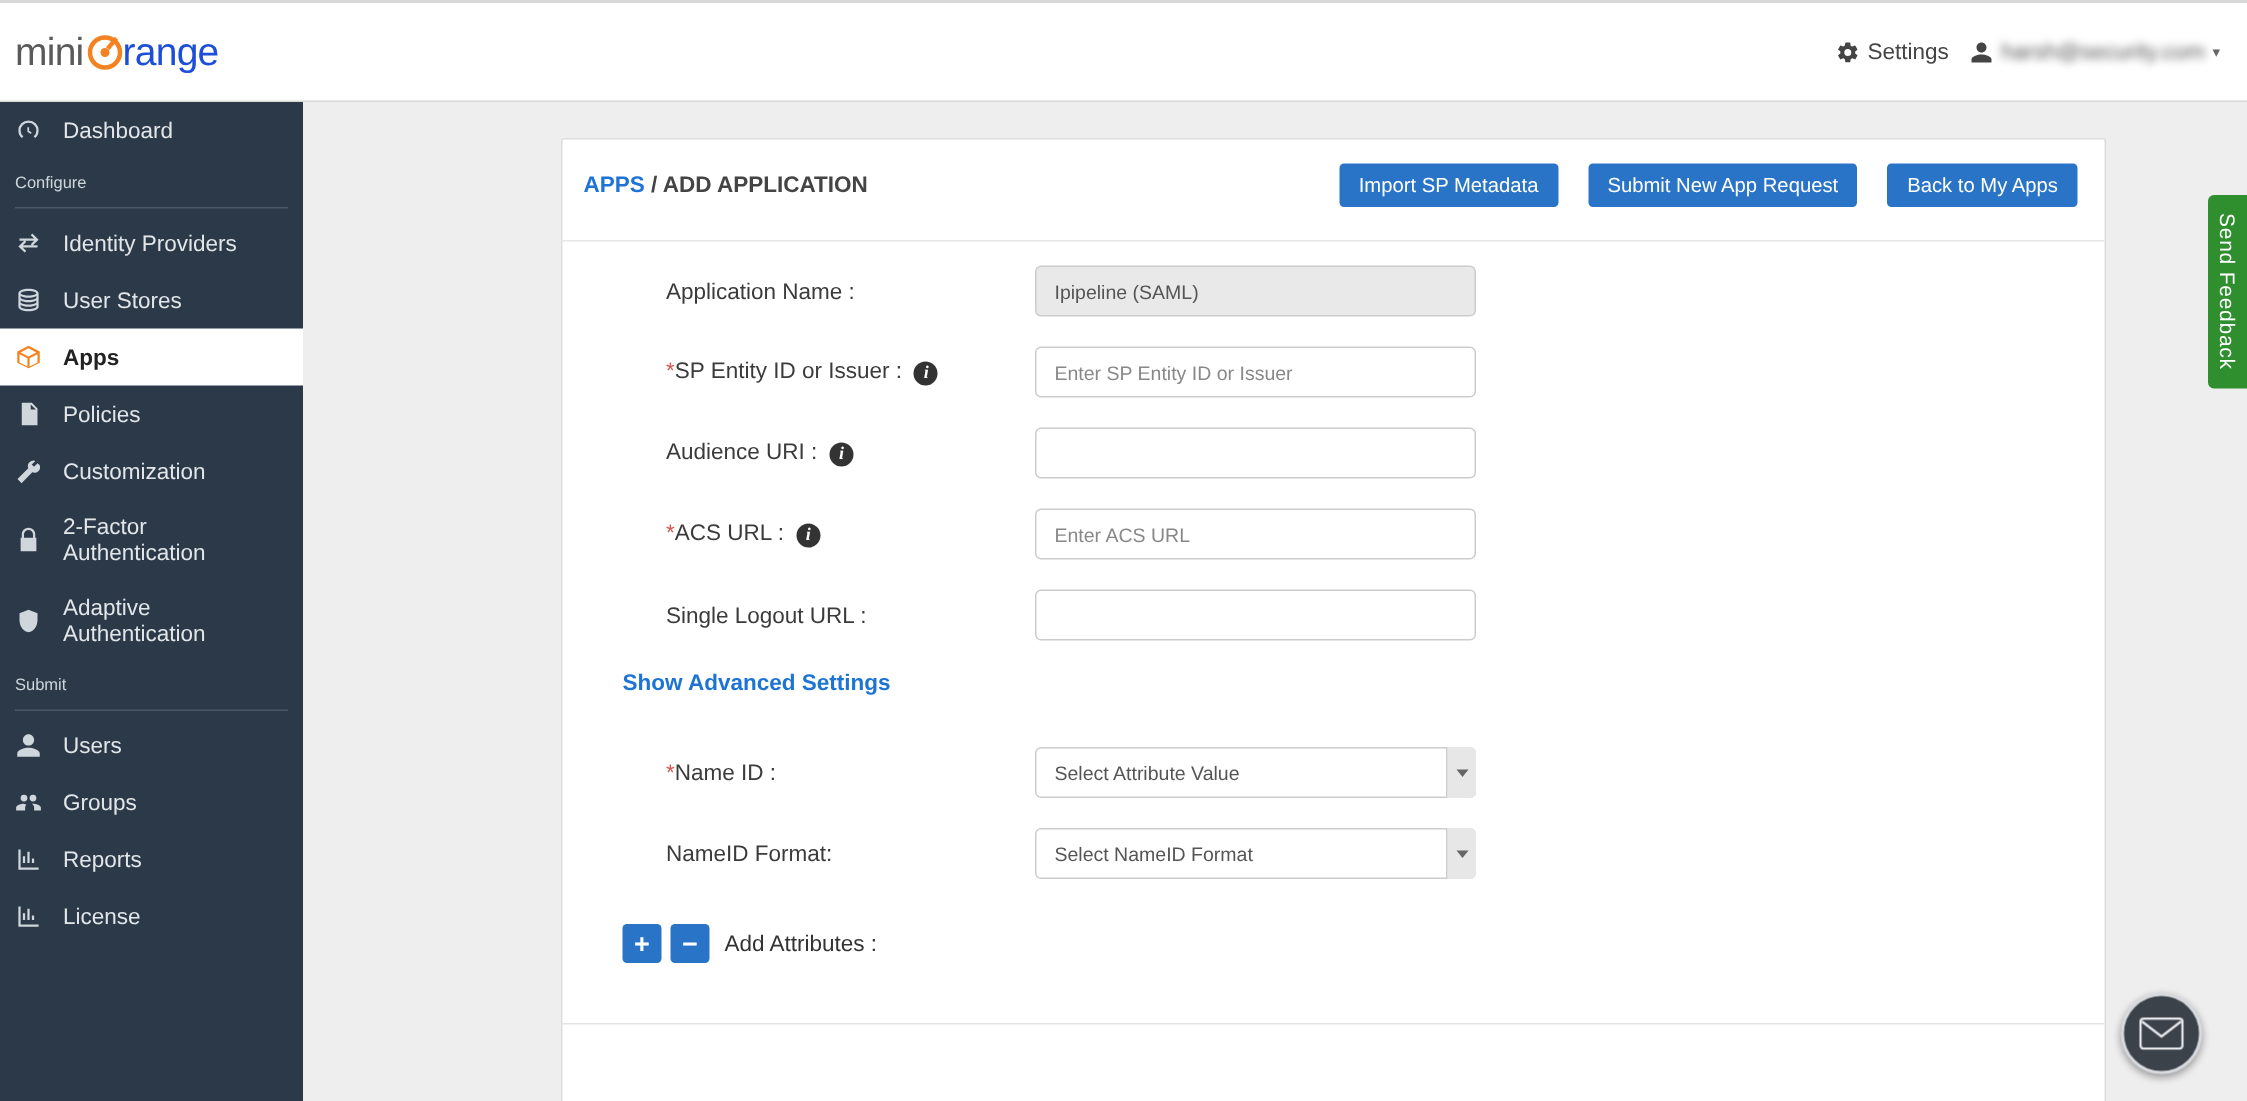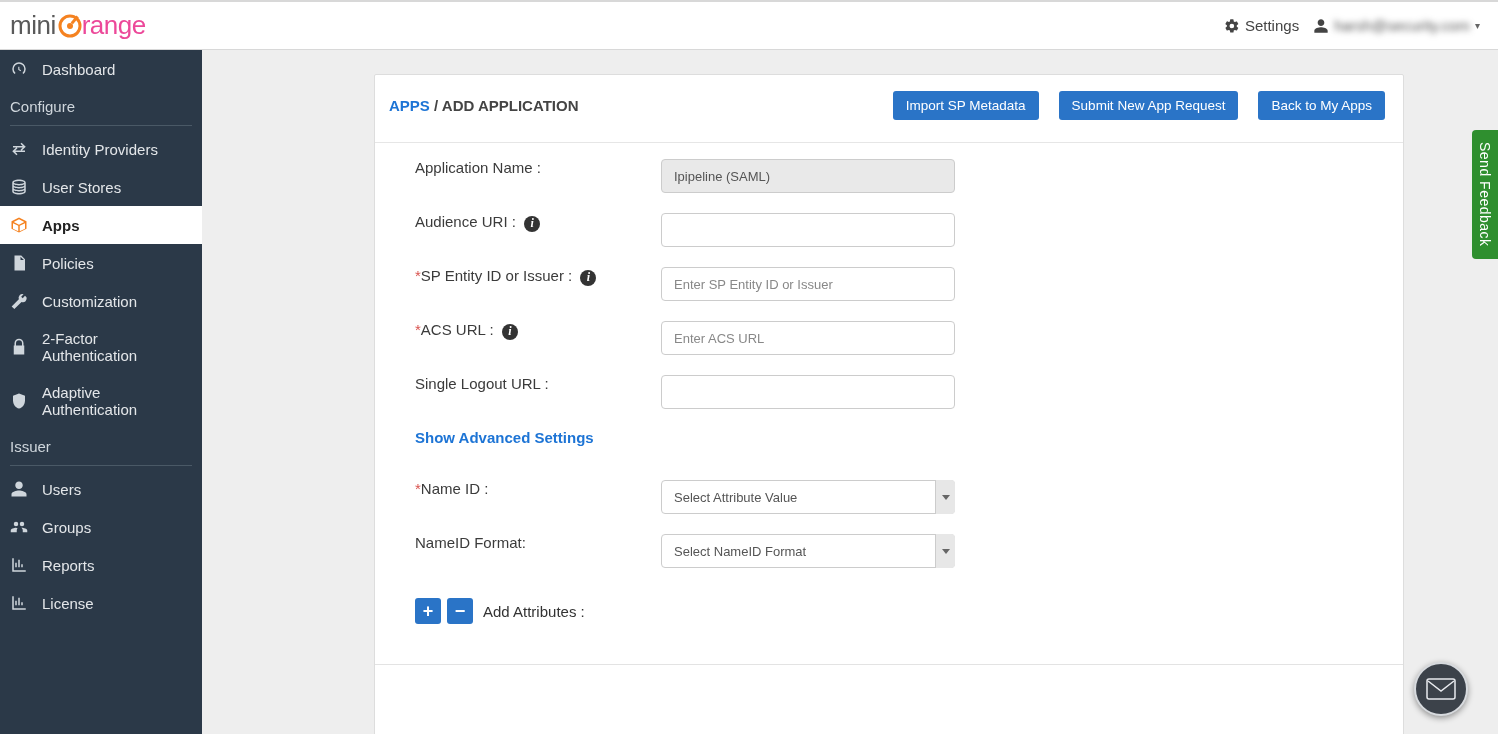--- a/index.html
+++ b/index.html
@@ -9,21 +9,21 @@
     color: #333;
     background: #fff;
     width: 1498px;
     height: 734px;
     overflow: hidden;
     position: relative;
   }
 
   
   .topbar {
-    height: 50px;
+    height: 68px;
     border-top: 2px solid #d8d8d8;
     border-bottom: 1px solid #d8d8d8;
     display: flex;
     align-items: center;
     justify-content: space-between;
     padding: 0 18px 0 10px;
     background: #fff;
   }
   .logo {
     display: flex;
@@ -86,21 +86,21 @@
   .sidebar .nav-item.active svg { fill: #f58220; }
   .sidebar .nav-item svg {
     fill: #cfd6dc;
     width: 18px;
     height: 18px;
     flex-shrink: 0;
   }
   .sidebar .nav-section-label {
     padding: 10px 22px 8px 10px;
     color: #cfd6dc;
-    font-size: 15px;
+    font-size: 11px;
   }
   .sidebar hr {
     border: none;
     border-top: 1px solid #4a5966;
     margin: 2px 10px 4px 10px;
   }
 
   
   .main {
     flex: 1;
@@ -143,22 +143,23 @@
     border-radius: 3px;
     cursor: pointer;
   }
 
   .panel-body {
     padding: 16px 40px 40px 40px;
   }
 
   .form-row {
     display: flex;
-    align-items: flex-start;
+    align-items: center;
     margin-bottom: 20px;
+    margin-left: 29px;
   }
   .form-label {
     width: 246px;
     font-size: 15px;
     color: #3b3b3b;
   }
   .form-label .req { color: #d9534f; }
   .info-icon {
     display: inline-flex;
     width: 16px;
@@ -298,21 +299,21 @@
 <body>
 
 <div class="topbar">
   <div class="logo">
     <span class="m-dark">mini</span>
       <svg width="26" height="26" viewBox="0 0 26 26" style="margin:0 -1px 0 1px;">
         <circle cx="13" cy="13" r="10" fill="none" stroke="#f58220" stroke-width="3"></circle>
         <circle cx="13" cy="13" r="3" fill="#f58220"></circle>
         <rect x="16" y="2" width="3" height="9" fill="#f58220" transform="rotate(40 17 7)"></rect>
       </svg>
-      <span style="color:#ec4899;">range</span>
+      <span style="color:#1d4ed8;">range</span>
   </div>
   <div class="topbar-right">
     <div class="tb-item">
       <svg width="16" height="16" viewBox="0 0 24 24">
           <path d="M19.14,12.94a7.07,7.07,0,0,0,.05-.94,7.07,7.07,0,0,0-.05-.94l2.11-1.65a.5.5,0,0,0,.12-.64l-2-3.46a.5.5,0,0,0-.61-.22l-2.49,1a7,7,0,0,0-1.62-.94l-.38-2.65A.5.5,0,0,0,13.77,2H9.77a.5.5,0,0,0-.5.42L8.89,5.07a7,7,0,0,0-1.62.94l-2.49-1a.5.5,0,0,0-.61.22l-2,3.46a.5.5,0,0,0,.12.64L4.4,11a7.07,7.07,0,0,0-.05.94,7.07,7.07,0,0,0,.05.94L2.29,14.53a.5.5,0,0,0-.12.64l2,3.46a.5.5,0,0,0,.61.22l2.49-1a7,7,0,0,0,1.62.94l.38,2.65a.5.5,0,0,0,.5.42h4a.5.5,0,0,0,.5-.42l.38-2.65a7,7,0,0,0,1.62-.94l2.49,1a.5.5,0,0,0,.61-.22l2-3.46a.5.5,0,0,0-.12-.64ZM11.77,15.5A3.5,3.5,0,1,1,15.27,12,3.5,3.5,0,0,1,11.77,15.5Z"></path>
         </svg>
       <span>Settings</span>
     </div>
     <div class="tb-item">
       <svg width="16" height="16" viewBox="0 0 24 24">
@@ -370,21 +371,21 @@
           <path d="M6 10V7a6 6 0 0112 0v3h1v12H5V10zm2 0h8V7a4 4 0 00-8 0z"></path>
         </svg>
       <span>2-Factor Authentication</span>
     </div>
     <div class="nav-item">
       <svg viewBox="0 0 24 24">
           <path d="M12 2l8 3v6c0 5.5-3.4 10.3-8 11-4.6-.7-8-5.5-8-11V5z"></path>
         </svg>
       <span>Adaptive Authentication</span>
     </div>
-    <div class="nav-section-label">Issuer</div>
+    <div class="nav-section-label">Submit</div>
     <hr>
     <div class="nav-item">
       <svg viewBox="0 0 24 24">
           <path d="M12 12c2.76 0 5-2.24 5-5s-2.24-5-5-5-5 2.24-5 5 2.24 5 5 5zm0 2c-3.33 0-10 1.67-10 5v3h20v-3c0-3.33-6.67-5-10-5z"></path>
         </svg>
       <span>Users</span>
     </div>
     <div class="nav-item">
       <svg viewBox="0 0 24 24">
           <path d="M16 11a3 3 0 100-6 3 3 0 000 6zm-8 0a3 3 0 100-6 3 3 0 000 6zm0 2c-2.3 0-7 1.2-7 3.5V19h8v-2.5c0-.9.4-1.7 1.1-2.4A12 12 0 008 13zm8 0c-.3 0-.6 0-1 .1 1.2.9 2 2 2 3.4V19h6v-2.5c0-2.3-4.7-3.5-7-3.5z"></path>
@@ -420,27 +421,27 @@
 
       <div class="panel-body">
 
         <div class="form-row">
           <div class="form-label">Application Name :</div>
           <input class="form-control disabled" disabled="" value="Ipipeline (SAML)" style="">
         </div>
 
 
         <div class="form-row">
+          <div class="form-label"><span class="req">*</span><span>SP Entity ID or Issuer :</span> <span class="info-icon">i</span></div>
+          <input class="form-control" placeholder="Enter SP Entity ID or Issuer" style="">
+        </div>
+
+        <div class="form-row">
           <div class="form-label"><span>Audience URI :</span> <span class="info-icon">i</span></div>
           <input class="form-control" value="" style="">
-        </div>
-
-        <div class="form-row">
-          <div class="form-label"><span class="req">*</span><span>SP Entity ID or Issuer :</span> <span class="info-icon">i</span></div>
-          <input class="form-control" placeholder="Enter SP Entity ID or Issuer" style="">
         </div>
 
         <div class="form-row">
           <div class="form-label"><span class="req">*</span><span>ACS URL :</span> <span class="info-icon">i</span></div>
           <input class="form-control" placeholder="Enter ACS URL" style="">
         </div>
 
         <div class="form-row">
           <div class="form-label">Single Logout URL :</div>
           <input class="form-control" value="" style="">

